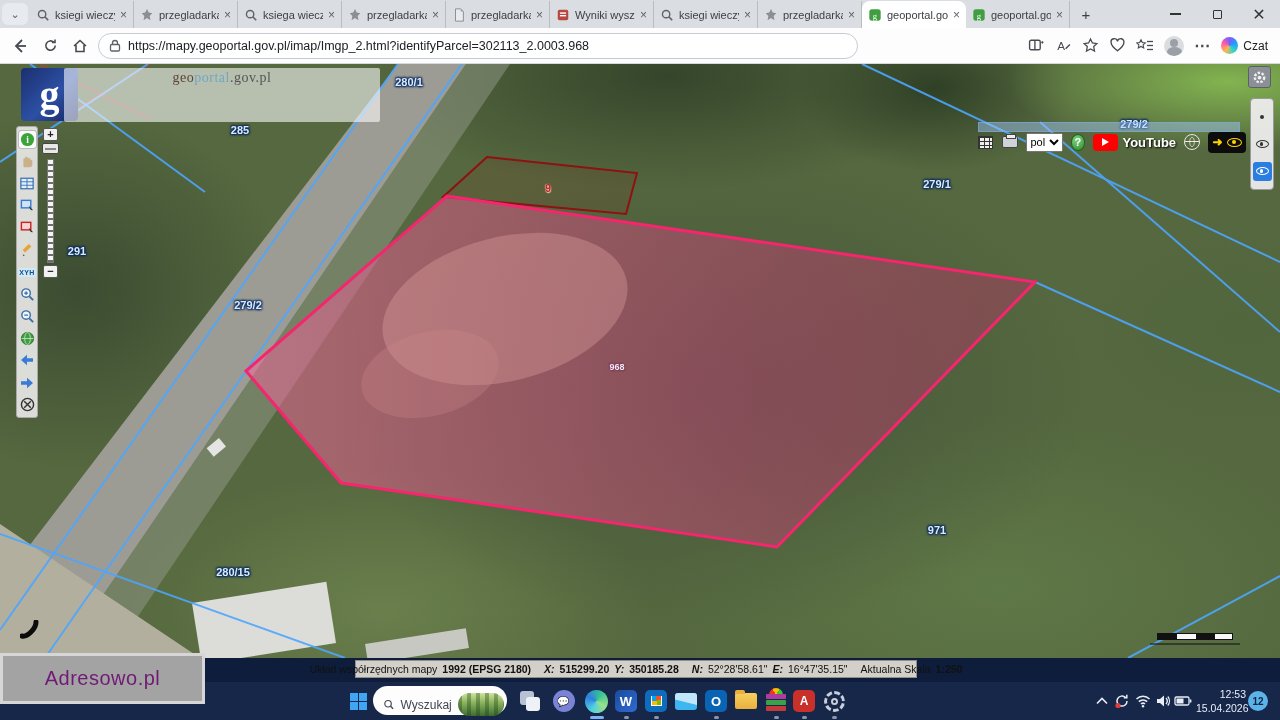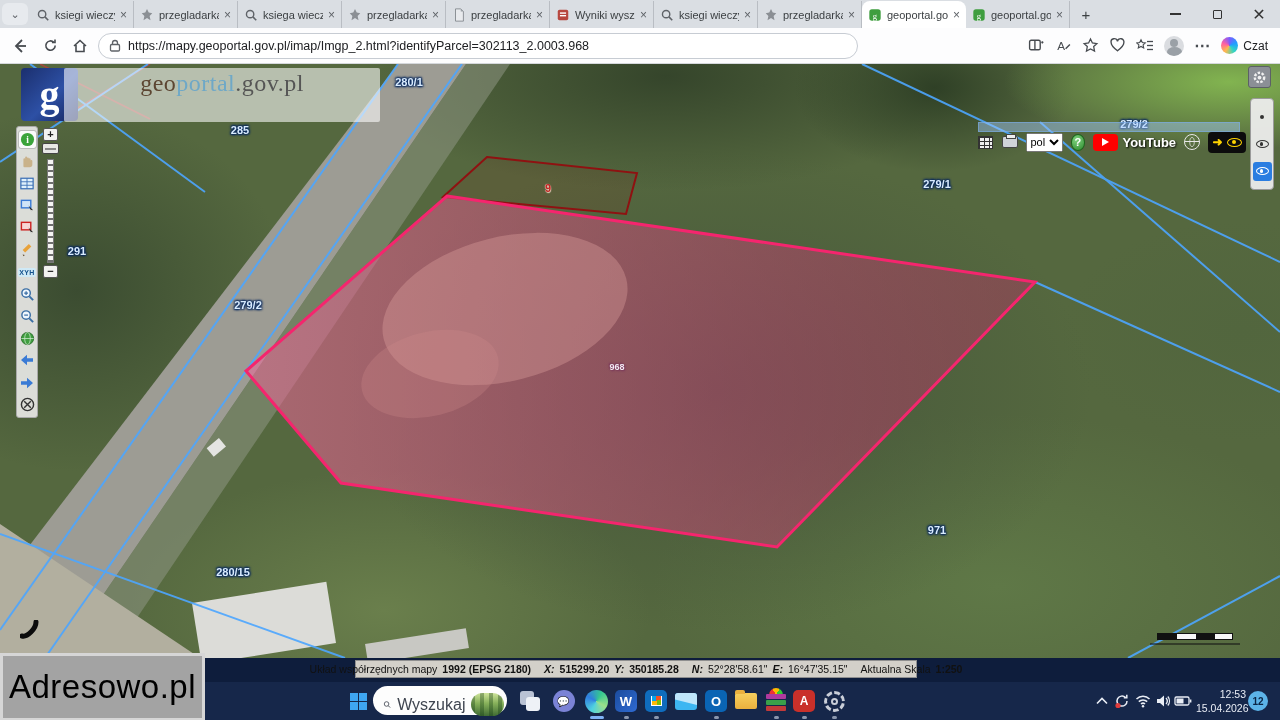--- a/index.html
+++ b/index.html
@@ -46,21 +46,21 @@
       radial-gradient(ellipse 260px 160px at 97% 45%,#52663e 0%,rgba(82,102,62,0) 70%)}
   .map svg.layer{position:absolute;left:0;top:0}
   .mlabel{position:absolute;transform:translate(-50%,-50%);font-size:11px;font-weight:bold;color:#d9ecff;
     text-shadow:1px 1px 2px #0a2a5e,-1px -1px 2px #0a2a5e,1px -1px 2px #0a2a5e,-1px 1px 2px #0a2a5e;white-space:nowrap}
   .mlabel.small{font-size:9px;color:#f2e9f2;text-shadow:1px 1px 2px #74305a,-1px -1px 2px #74305a}
   .mlabel.red{color:#c32222;text-shadow:0.5px 0.5px 1px #f7d9c9,-0.5px -0.5px 1px #f7d9c9;font-size:11px}
 
   
   .gp-header{position:absolute;left:64px;top:4px;width:316px;height:54px;background:rgba(255,255,255,.58);border-radius:2px;padding-top:2px}
   .gp-logo{position:absolute;left:21px;top:4px;width:57px;height:53px;border-radius:4px;background:linear-gradient(135deg,#1b2f6e,#2d50a5 55%,#15235b);display:flex;align-items:center;justify-content:center;color:#fff;font-family:"Liberation Serif",serif;font-size:40px;font-weight:bold;line-height:1}
-  .gp-title{text-align:center;font-family:"Liberation Serif",serif;font-size:24px;color:#4a4a4a;letter-spacing:.5px}
+  .gp-title{text-align:center;font-family:"Liberation Serif",serif;font-size:14px;color:#4a4a4a;letter-spacing:.5px}
   .gp-title .p1{color:#5c4632}
   .gp-title .p1::first-letter{font-style:italic;font-size:26px;color:#6e4a22}
   .gp-title .p2{color:#6fa8c7}
   .gp-title .p3{color:#555}
   .gp-menu{display:flex;justify-content:center;gap:5px;margin-top:3px}
   .gp-menu .mi{background:#b5d9e8;border:1px solid #8fc0d6;color:#163a55;font-size:10.5px;font-weight:bold;padding:2px 6px;border-radius:2px;white-space:nowrap}
 
   
   .toolstrip{position:absolute;left:16px;top:62px;width:22px;height:292px;background:rgba(232,232,230,.92);border:1px solid #a9a9a9;border-radius:3px;display:flex;flex-direction:column;align-items:center;padding:4px 0;gap:5.4px}
   .tool{width:17px;height:17px;display:flex;align-items:center;justify-content:center;border-radius:2px}
@@ -110,38 +110,38 @@
   .rp-btn.on{background:#2a7de1}
   .eye2{width:13px;height:8px;border:1.5px solid #333;border-radius:50%;position:relative}
   .eye2:before{content:"";position:absolute;left:3px;top:1px;width:3.5px;height:3.5px;border-radius:50%;background:#333}
   .eye2.w{border-color:#fff}.eye2.w:before{background:#fff}
   .dot-ic{width:4px;height:4px;border-radius:50%;background:#333}
 
   
   .zoompanel{position:absolute;left:35px;top:540px;width:270px;height:21px;background:rgba(215,215,213,.78);border-bottom:1.5px solid #4a4a4a;display:flex;align-items:center;justify-content:center;gap:14px;font-size:11.5px;color:#1c1c1c}
   .zp-icon{position:absolute;left:24px;top:3px;width:11px;height:12px;background:#fff;border:1px solid #888;clip-path:polygon(0 0,70% 0,100% 30%,100% 100%,0 100%)}
   .swoosh{position:absolute;left:20px;top:556px;width:22px;height:20px}
-  .watermark{position:absolute;left:0;top:653px;width:205px;height:68px;background:#a3a3a3;border:3px solid #d6d6d6;display:flex;align-items:center;justify-content:center;color:#000000;font-size:33px;letter-spacing:.5px;z-index:30}
+  .watermark{position:absolute;left:0;top:653px;width:205px;height:51px;background:#a3a3a3;border:3px solid #d6d6d6;display:flex;align-items:center;justify-content:center;color:#701a75;font-size:20px;letter-spacing:.5px;z-index:30}
 
   
   .scalebar{position:absolute;left:1157px;top:569px;width:76px;height:7px;border:1px solid #111;background:repeating-linear-gradient(90deg,#111 0 19px,#f8f8f8 19px 38px)}
   .scalebar:before{content:"";position:absolute;left:-8px;top:9px;width:90px;height:2px;background:rgba(20,20,20,.55)}
 
   
   .bottomband{position:absolute;left:0;top:658px;width:1280px;height:62px;background:#0e1d3c}
   .statusbar{position:absolute;left:355px;top:660px;width:562px;height:18px;background:#d3d0c9;border:1px solid #8f8f8f;display:flex;align-items:center;justify-content:center;gap:5px;font-size:10.5px;color:#111;white-space:nowrap}
   .statusbar .b{font-weight:bold}
   .statusbar .bi{font-weight:bold;font-style:italic}
 
   
   .taskbar{position:absolute;left:0;top:682px;width:1280px;height:38px;background:#16274a}
   .tb-ic{position:absolute;top:689px;width:24px;height:24px;display:flex;align-items:center;justify-content:center;border-radius:4px;font-weight:bold}
   .startgrid{width:17px;height:17px;display:grid;grid-template-columns:8px 8px;grid-template-rows:8px 8px;gap:1px}
   .startgrid span{background:#3ea6f2}
-  .tb-search{position:absolute;left:373px;top:686px;width:134px;height:29px;background:#fdfdfd;border-radius:15px;display:flex;align-items:center;gap:6px;padding:8px 3px 0 10px;color:#3f4550;font-size:16px}
+  .tb-search{position:absolute;left:373px;top:686px;width:134px;height:29px;background:#fdfdfd;border-radius:15px;display:flex;align-items:center;gap:6px;padding:8px 3px 0 10px;color:#3f4550;font-size:12px}
   .tb-search .thumb{margin-left:auto;width:52px;height:23px;border-radius:12px;background:linear-gradient(180deg,#cfe49b 0%,#86b05a 45%,#3f6b33 100%);background-image:repeating-linear-gradient(90deg,rgba(20,60,20,.35) 0 4px,rgba(0,0,0,0) 4px 9px),linear-gradient(180deg,#cfe49b 0%,#86b05a 45%,#3f6b33 100%)}
   .taskview{width:20px;height:20px;position:relative}
   .taskview:before{content:"";position:absolute;left:0;top:0;width:14px;height:14px;background:#b9c2d4;border-radius:3px}
   .taskview:after{content:"";position:absolute;right:0;bottom:0;width:14px;height:14px;background:#eef1f6;border-radius:3px}
   .teams{width:22px;height:22px;border-radius:50%;background:#7b83d6;color:#fff;font-size:10px;display:flex;align-items:center;justify-content:center}
   .edge{width:23px;height:23px;border-radius:50%;background:conic-gradient(from 210deg,#4fd1e0,#2f7de1,#35c791,#9be08a,#4fd1e0)}
   .word{width:22px;height:22px;border-radius:5px;background:linear-gradient(135deg,#1b4c9e,#2f6ad1);color:#fff;font-size:13px;display:flex;align-items:center;justify-content:center}
   .store{width:22px;height:22px;border-radius:5px;background:#0f6cbd;display:flex;align-items:center;justify-content:center}
   .store i{width:11px;height:10px;background:conic-gradient(#f35325 0 25%,#81bc06 0 50%,#ffba08 0 75%,#05a6f0 0);border:1.5px solid #fff;border-top:none;display:block}
   .mailic{width:22px;height:17px;background:#3db6f2;border-radius:3px;position:relative;overflow:hidden}

